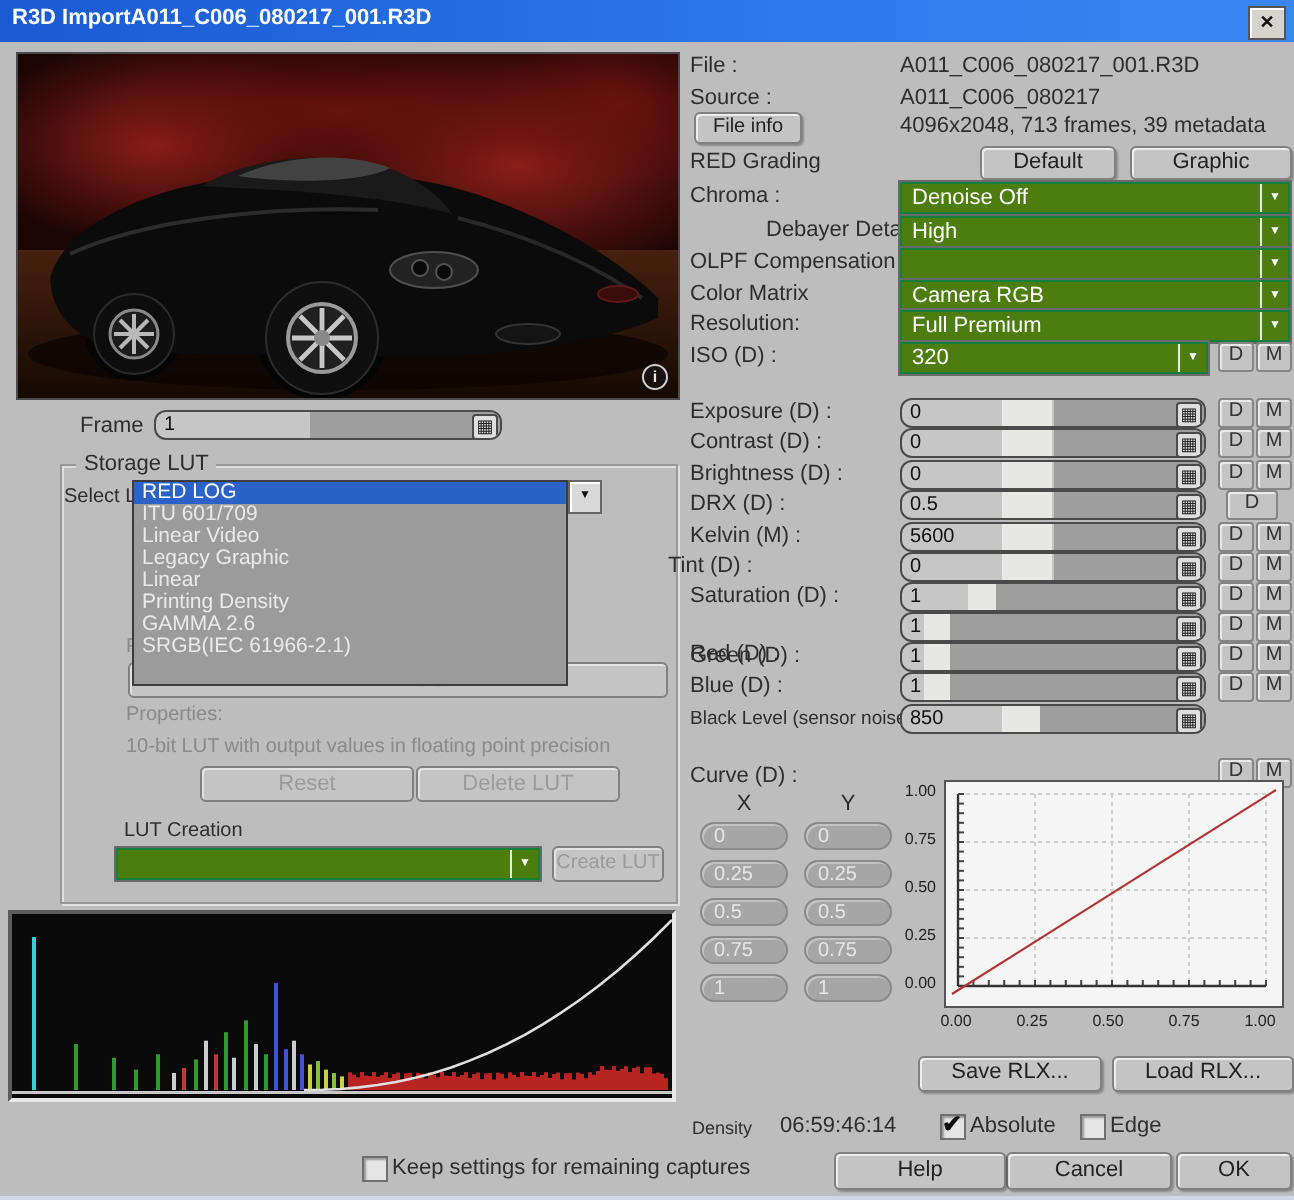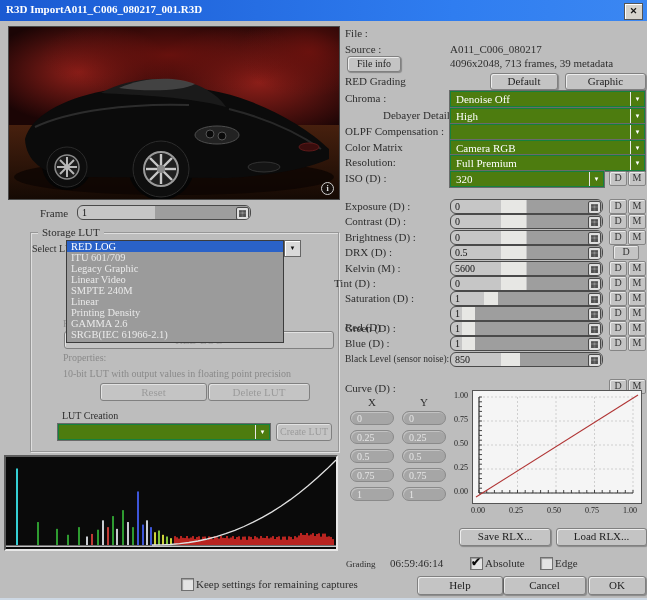--- a/index.html
+++ b/index.html
@@ -1,17 +1,17 @@
 <!DOCTYPE html>
 <html><head>
 <meta charset="utf-8">
 <style>
   html,body{margin:0;padding:0;}
   #win{position:relative;width:647px;height:600px;background:#bdbdbd;
-       font-family:Liberation Serif, serif;overflow:hidden;
+       font-family:Liberation Sans, sans-serif;overflow:hidden;
        border-bottom:2px solid #cdd8e4;box-sizing:border-box;}
   
   #titlebar{position:absolute;left:0;top:0;width:647px;height:21px;
     background:linear-gradient(90deg,#1a5ad2,#2f7df0 70%,#3b87f2);}
   #title-text{position:absolute;left:6px;top:3px;color:#fff;font-size:11px;font-weight:bold;white-space:nowrap;}
   #close-btn{position:absolute;right:4px;top:3px;width:17px;height:15px;background:#d6d3cc;
     border:1px solid #555;box-shadow:inset 1px 1px 0 #fff;font-size:9px;font-weight:bold;
     text-align:center;line-height:14px;color:#111;cursor:default;}
   
   .lbl{position:absolute;font-size:11px;color:#2e2e2e;white-space:nowrap;}
@@ -138,23 +138,22 @@
     <span class="spin">▦</span>
   </div>
 
   <div id="lut-group"></div>
   <span id="lut-group-label">Storage LUT</span>
   <span class="lbl small" style="left:32px;top:243px;">Select LUT</span>
 
   <div id="lut-list">
     <div class="lut-item sel">RED LOG</div>
     <div class="lut-item">ITU 601/709</div>
+    <div class="lut-item">Linear Video</div>
     <div class="lut-item">Legacy Graphic</div>
-    <div class="lut-item">Linear Video</div>
-    <div class="lut-item">SMPTE 240M</div>
     <div class="lut-item">Linear</div>
     <div class="lut-item">Printing Density</div>
     <div class="lut-item">GAMMA 2.6</div>
     <div class="lut-item">SRGB(IEC 61966-2.1)</div>
   </div>
   <div id="lut-arrow">▼</div>
 
   <span class="lbl small dis" style="left:63px;top:318px;">File:</span>
   <div class="btn dis" style="left:64px;top:331px;width:268px;height:16px;line-height:16px;">RED LOG</div>
   <span class="lbl small dis" style="left:63px;top:352px;">Properties:</span>
@@ -274,20 +273,21 @@
         <rect x="318" y="76.57247606582456" width="2" height="11.427523934175435" fill="#b82420"></rect>
         <rect x="320" y="79.71699105567862" width="2" height="8.28300894432138" fill="#b82420"></rect>
         <rect x="322" y="79.31573254687866" width="2" height="8.684267453121333" fill="#b82420"></rect>
         <rect x="324" y="79.9406700902608" width="2" height="8.059329909739198" fill="#b82420"></rect>
         <rect x="326" y="82.09113290931663" width="2" height="5.908867090683379" fill="#b82420"></rect>
         <path d="M146,88 L146.0,88.0 L155.2,87.9 L164.4,87.5 L173.6,86.7 L182.8,85.5 L192.0,84.0 L201.2,82.0 L210.4,79.6 L219.6,76.7 L228.8,73.3 L238.0,69.5 L247.2,65.2 L256.4,60.4 L265.6,55.1 L274.8,49.2 L284.0,42.9 L293.2,36.0 L302.4,28.6 L311.6,20.6 L320.8,12.1 L330.0,3.0" fill="none" stroke="#e0e0e0" stroke-width="1.3"></path>
       </svg>
   </div>
 
   <span class="lbl" style="left:345px;top:27px;">File :</span>
+  <span class="lbl" style="left:450px;top:27px;">A011_C006_080217_001.R3D</span>
   <span class="lbl" style="left:345px;top:43px;">Source :</span>
   <span class="lbl" style="left:450px;top:43px;">A011_C006_080217</span>
   <div class="btn" style="left:347px;top:56px;width:52px;height:14px;line-height:13px;font-size:10px;">File info</div>
   <span class="lbl" style="left:450px;top:57px;">4096x2048, 713 frames, 39 metadata</span>
   <span class="lbl" style="left:345px;top:75px;">RED Grading</span>
   <div class="btn" style="left:490px;top:73px;width:66px;height:15px;line-height:14px;">Default</div>
   <div class="btn" style="left:565px;top:73px;width:79px;height:15px;line-height:14px;">Graphic</div>
 
   <span class="lbl" style="left:345px;top:92px;">Chroma :</span>
   <div class="dd" style="left:450px;top:91px;width:193px;">
@@ -511,21 +511,21 @@
   <span class="tick" style="left:440px;top:487px;width:28px;text-align:right;">0.00</span>
   <span class="tick" style="left:463px;top:506px;width:30px;text-align:center;">0.00</span>
   <span class="tick" style="left:501px;top:506px;width:30px;text-align:center;">0.25</span>
   <span class="tick" style="left:539px;top:506px;width:30px;text-align:center;">0.50</span>
   <span class="tick" style="left:577px;top:506px;width:30px;text-align:center;">0.75</span>
   <span class="tick" style="left:615px;top:506px;width:30px;text-align:center;">1.00</span>
 
   <div class="btn" style="left:459px;top:528px;width:90px;height:16px;line-height:15px;">Save RLX...</div>
   <div class="btn" style="left:556px;top:528px;width:89px;height:16px;line-height:15px;">Load RLX...</div>
 
-  <span class="lbl" style="left:346px;top:559px;font-size:9px;">Grading</span>
+  <span class="lbl" style="left:346px;top:559px;font-size:9px;">Density</span>
   <span class="lbl" style="left:390px;top:557px;">06:59:46:14</span>
   <div class="cb checked" style="left:470px;top:557px;"></div>
   <span class="lbl" style="left:485px;top:557px;">Absolute</span>
   <div class="cb" style="left:540px;top:557px;"></div>
   <span class="lbl" style="left:555px;top:557px;">Edge</span>
 
   <div class="cb" style="left:181px;top:578px;"></div>
   <span class="lbl" style="left:196px;top:578px;">Keep settings for remaining captures</span>
   <div class="btn" style="left:503px;top:576px;width:81px;height:17px;line-height:16px;">Cancel</div>
   <div class="btn" style="left:417px;top:576px;width:84px;height:17px;line-height:16px;">Help</div>

